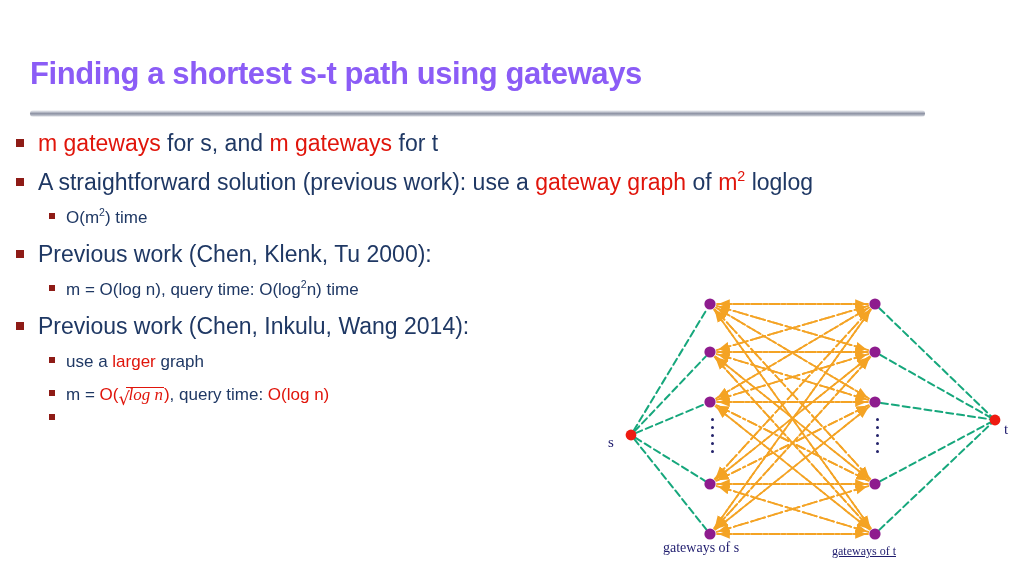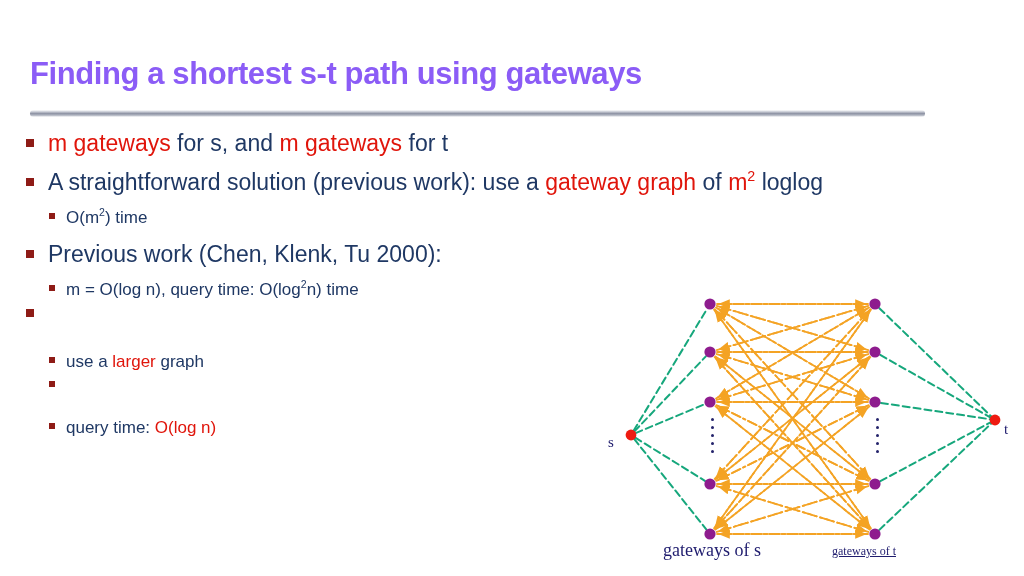--- a/index.html
+++ b/index.html
@@ -43,21 +43,21 @@
     position: absolute;
     left: 0;
     top: 130px;
     width: 1000px;
   }
   .b-row {
     display: flex;
     align-items: baseline;
     white-space: nowrap;
   }
-  .b-row.lvl1 { padding-left: 26px; height: 39px; }
+  .b-row.lvl1 { padding-left: 16px; height: 39px; }
   .b-row.lvl2 { padding-left: 49px; height: 33px; }
 
   .sq {
     display: inline-block;
     flex: 0 0 auto;
     background: #8E1B16;
     position: relative;
   }
   .lvl1 .sq { width: 8px; height: 8px; margin-right: 14px; top: -4px; }
   .lvl2 .sq { width: 6px; height: 6px; margin-right: 11px; top: -4px; }
@@ -104,21 +104,21 @@
   #diagram svg { display: block; }
 
   .dlabel {
     position: absolute;
     color: #1F1C6E;
     font-family: "Liberation Serif", serif;
     white-space: nowrap;
   }
   #label-s { left: 8px;  top: 158px; font-size: 15px; }
   #label-t { left: 404px; top: 145px; font-size: 15px; }
-  #label-gw-s { left: 63px;  top: 264px; font-size: 18px; }
+  #label-gw-s { left: 63px;  top: 264px; font-size: 14px; }
   #label-gw-t { left: 232px; top: 268px; font-size: 12px; text-decoration: underline; }
 
   .ellipsis-col {
     position: absolute;
     width: 6px;
     display: flex;
     flex-direction: column;
     align-items: center;
     gap: 5px;
   }
@@ -154,31 +154,32 @@
     <div class="b-row lvl1">
       <span class="sq"></span>
       <span class="b-text"><span class="navy">Previous work (Chen, Klenk, Tu 2000):</span></span>
     </div>
     <div class="b-row lvl2">
       <span class="sq"></span>
       <span class="b-text"><span class="navy">m = O(log n), query time: O(log</span><sup class="navy">2</sup><span class="navy">n) time</span></span>
     </div>
     <div class="b-row lvl1">
       <span class="sq"></span>
+      <span class="b-text"><span class="navy">Previous work (Chen, Inkulu, Wang 2014):</span></span>
     </div>
     <div class="b-row lvl2">
       <span class="sq"></span>
       <span class="b-text"><span class="navy">use a </span><span class="red">larger</span><span class="navy"> graph</span></span>
     </div>
     <div class="b-row lvl2">
       <span class="sq"></span>
-    </div>
-    <div class="b-row lvl2">
-      <span class="sq"></span>
-      <span class="b-text"><span class="navy">query time: </span><span class="red">O(log n)</span></span>
+      <span class="b-text"><span class="navy">m = </span><span class="red">O(</span><span class="sqrt-wrap"><span class="rad">√</span><span class="bar"></span><span class="inner">log n</span></span><span class="red">)</span><span class="navy">, query time: </span><span class="red">O(log n)</span></span>
+    </div>
+    <div class="b-row lvl2">
+      <span class="sq"></span>
     </div>
   </div>
 
 <div id="diagram">
 
   <svg width="424" height="300" viewBox="0 0 424 300">
     <defs>
       <marker id="arrow-r" markerWidth="7" markerHeight="7" refX="6" refY="3" orient="auto" markerUnits="strokeWidth">
         <path d="M0,0.4 L6.4,3 L0,5.6 z" fill="#F4A324"></path>
       </marker>

